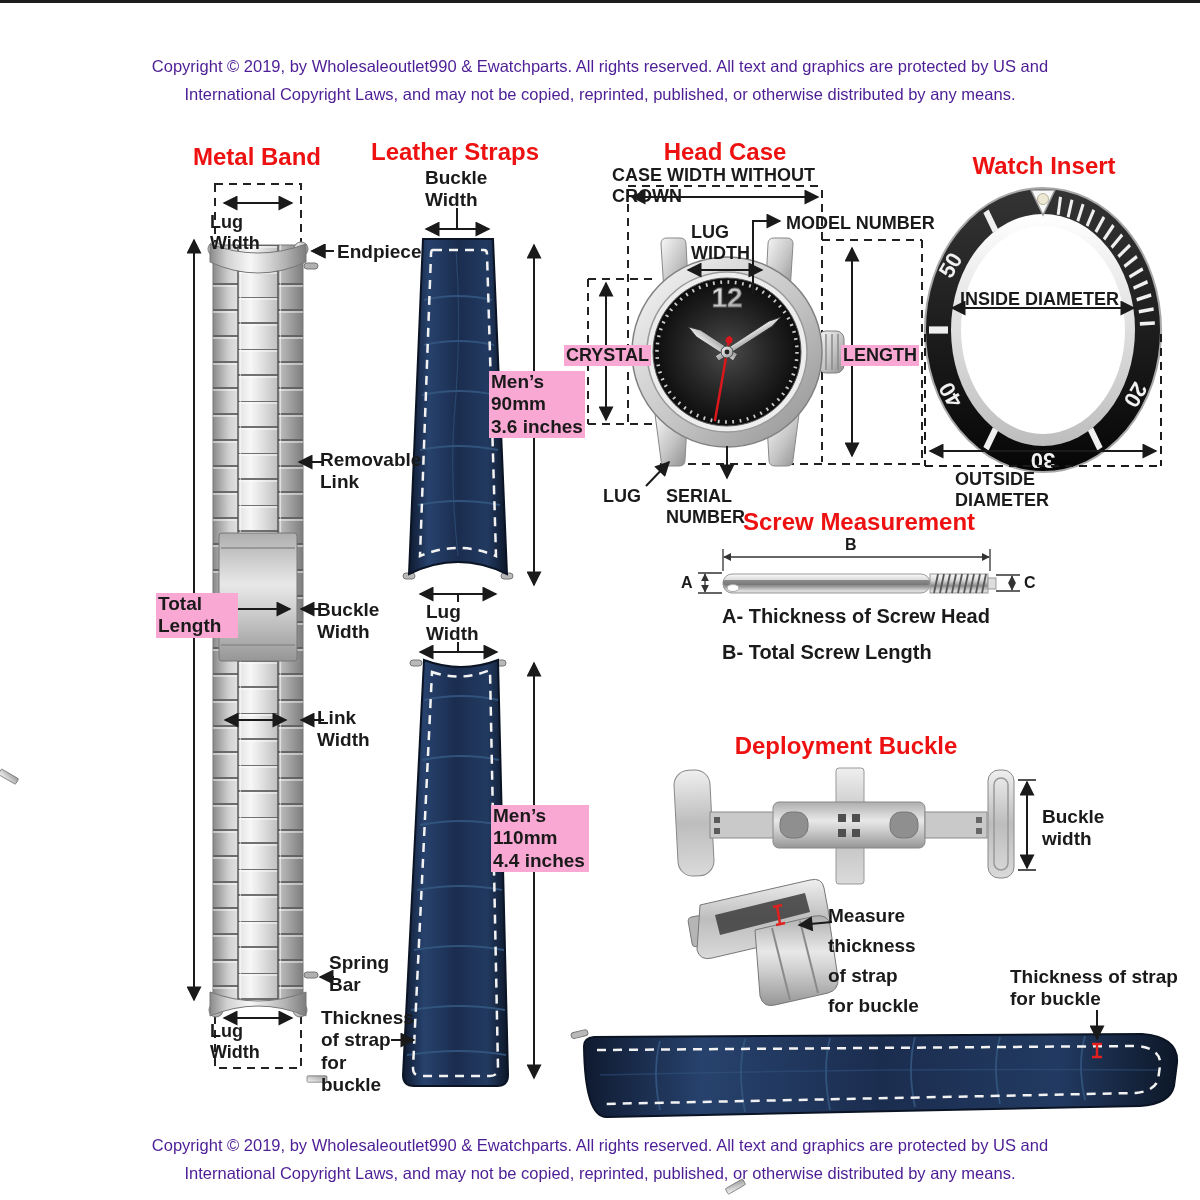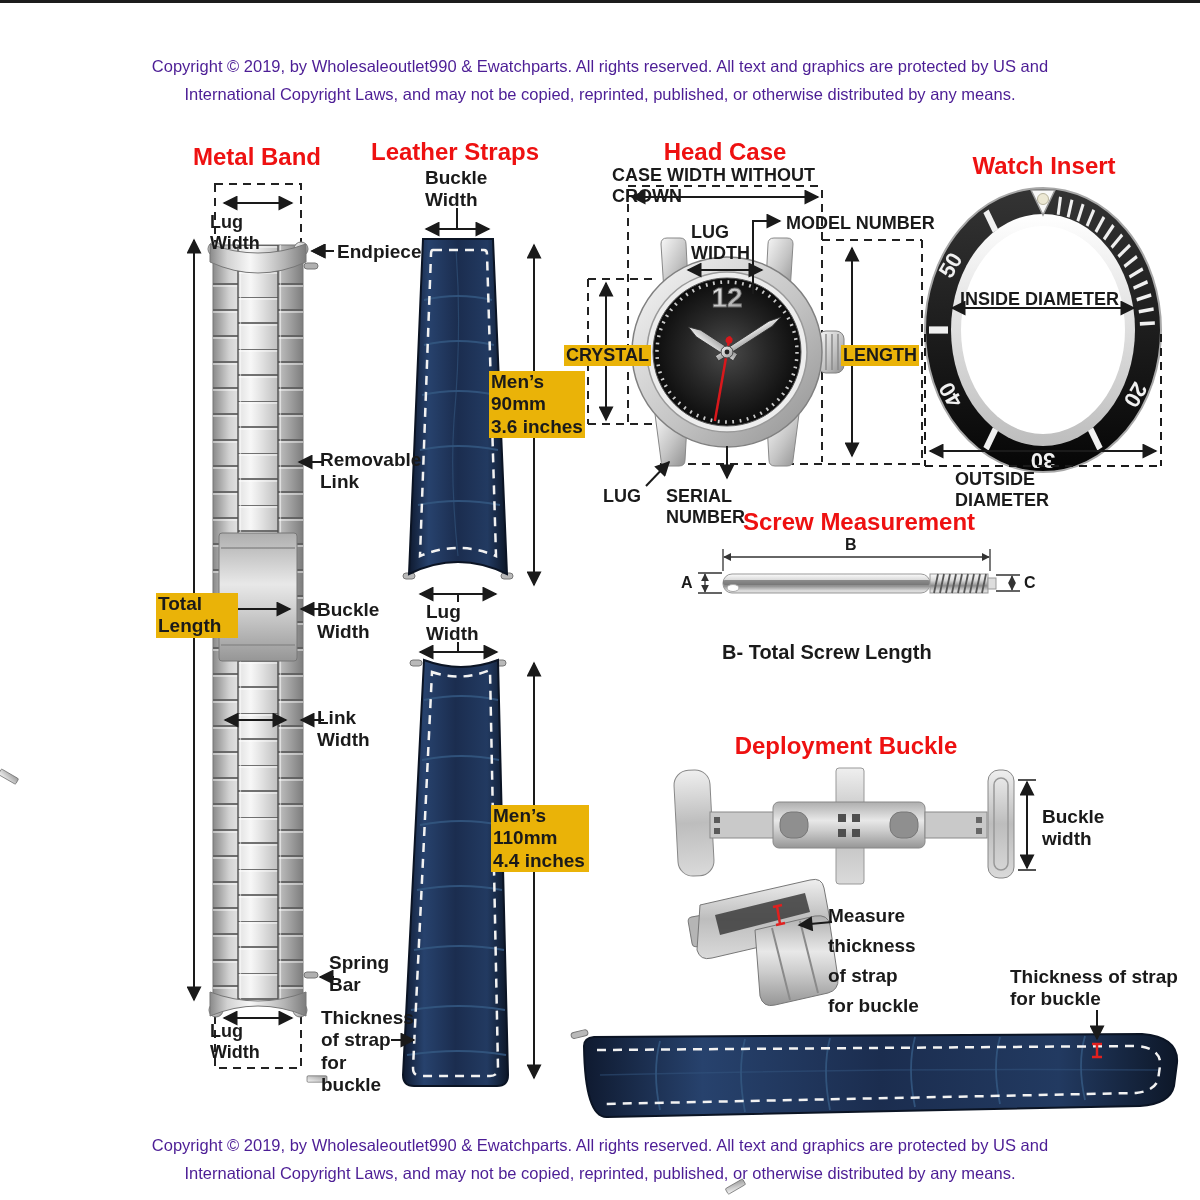--- a/index.html
+++ b/index.html
@@ -3,21 +3,21 @@
 <meta charset="utf-8">
 <style>
   html,body{margin:0;padding:0}
   body{width:1200px;height:1200px;background:#fff;position:relative;overflow:hidden;
        font-family:"Liberation Sans",sans-serif;color:#1a1a1a}
   #stage{position:absolute;inset:0;width:1200px;height:1200px}
   svg#art{position:absolute;left:0;top:0;z-index:1}
   .lbl{position:absolute;z-index:2;font-weight:bold;white-space:pre-line;line-height:1.18;color:#1a1a1a}
   .c{}
   .nw{white-space:nowrap}
-  .wbg{background:#eab308;padding:0 2px;z-index:3}
+  .wbg{background:#f9a8d4;padding:0 2px;z-index:3}
   .red{color:#ee1111;font-size:24px;text-align:center;white-space:nowrap}
   .s14{font-size:18px}
   .s16{font-size:16px}
   .s18{font-size:18px}
   .s19{font-size:19px}
   .s20{font-size:20px}
   .copy{position:absolute;left:0;width:1200px;text-align:center;font-size:16.5px;font-weight:normal;color:#4c1d95;z-index:2}
   .topline{position:absolute;top:0;left:0;width:1200px;height:3px;background:#1c1c1c;z-index:2}
   .title{position:absolute;top:8px;left:50%;transform:translateX(-50%);z-index:2;
          font-size:34px;font-weight:bold;letter-spacing:-0.5px;white-space:nowrap;
@@ -366,20 +366,21 @@
 <div class="lbl s14 nw wbg" style="left:841px;top:345px">LENGTH</div>
 <div class="lbl s14 nw" style="left:603px;top:486px">LUG</div>
 <div class="lbl c s14" style="left:666px;top:486px;width:125px">SERIAL NUMBER</div>
 
 <div class="lbl c s14" style="left:960px;top:289px;width:166px">INSIDE DIAMETER</div>
 <div class="lbl c s14" style="left:955px;top:469px;width:176px">OUTSIDE DIAMETER</div>
 
 <div class="lbl s16" style="left:845px;top:536px">B</div>
 <div class="lbl s16" style="left:681px;top:574px">A</div>
 <div class="lbl s16" style="left:1024px;top:574px">C</div>
+<div class="lbl s20 nw" style="left:722px;top:605px">A- Thickness of Screw Head</div>
 <div class="lbl s20 nw" style="left:722px;top:641px">B- Total Screw Length</div>
 
 <div class="lbl c s19" style="left:1042px;top:806px;width:70px">Buckle
 width</div>
 <div class="lbl c s19 lh16" style="left:828px;top:901px;width:92px">Measure
 thickness
 of strap
 for buckle</div>
 
 <div class="lbl c s19" style="left:1010px;top:966px;width:170px">Thickness of strap

